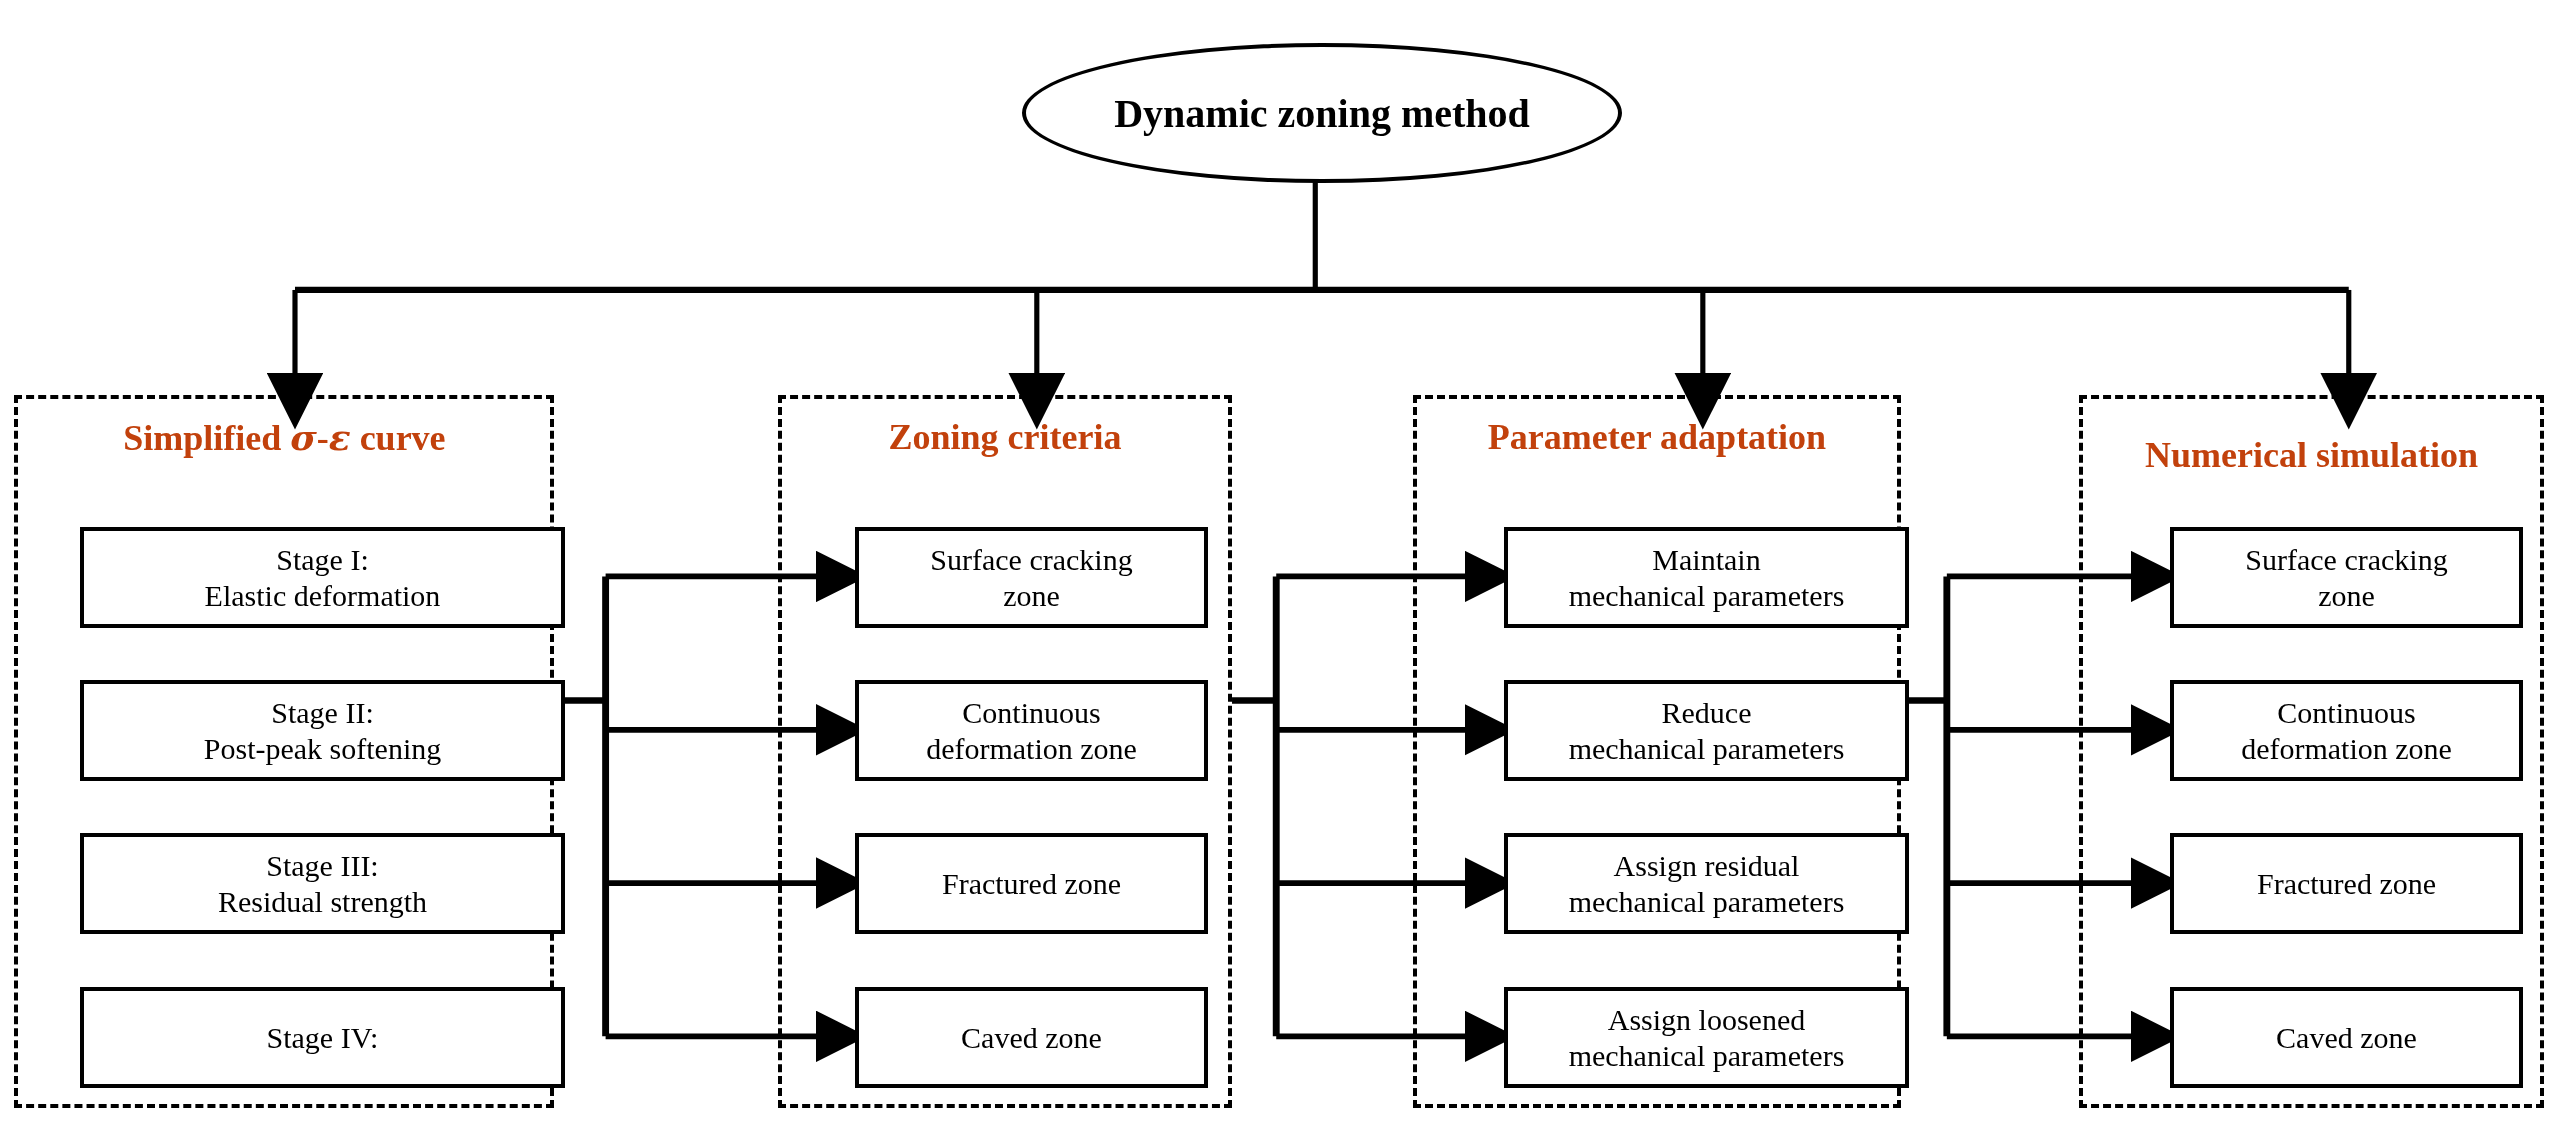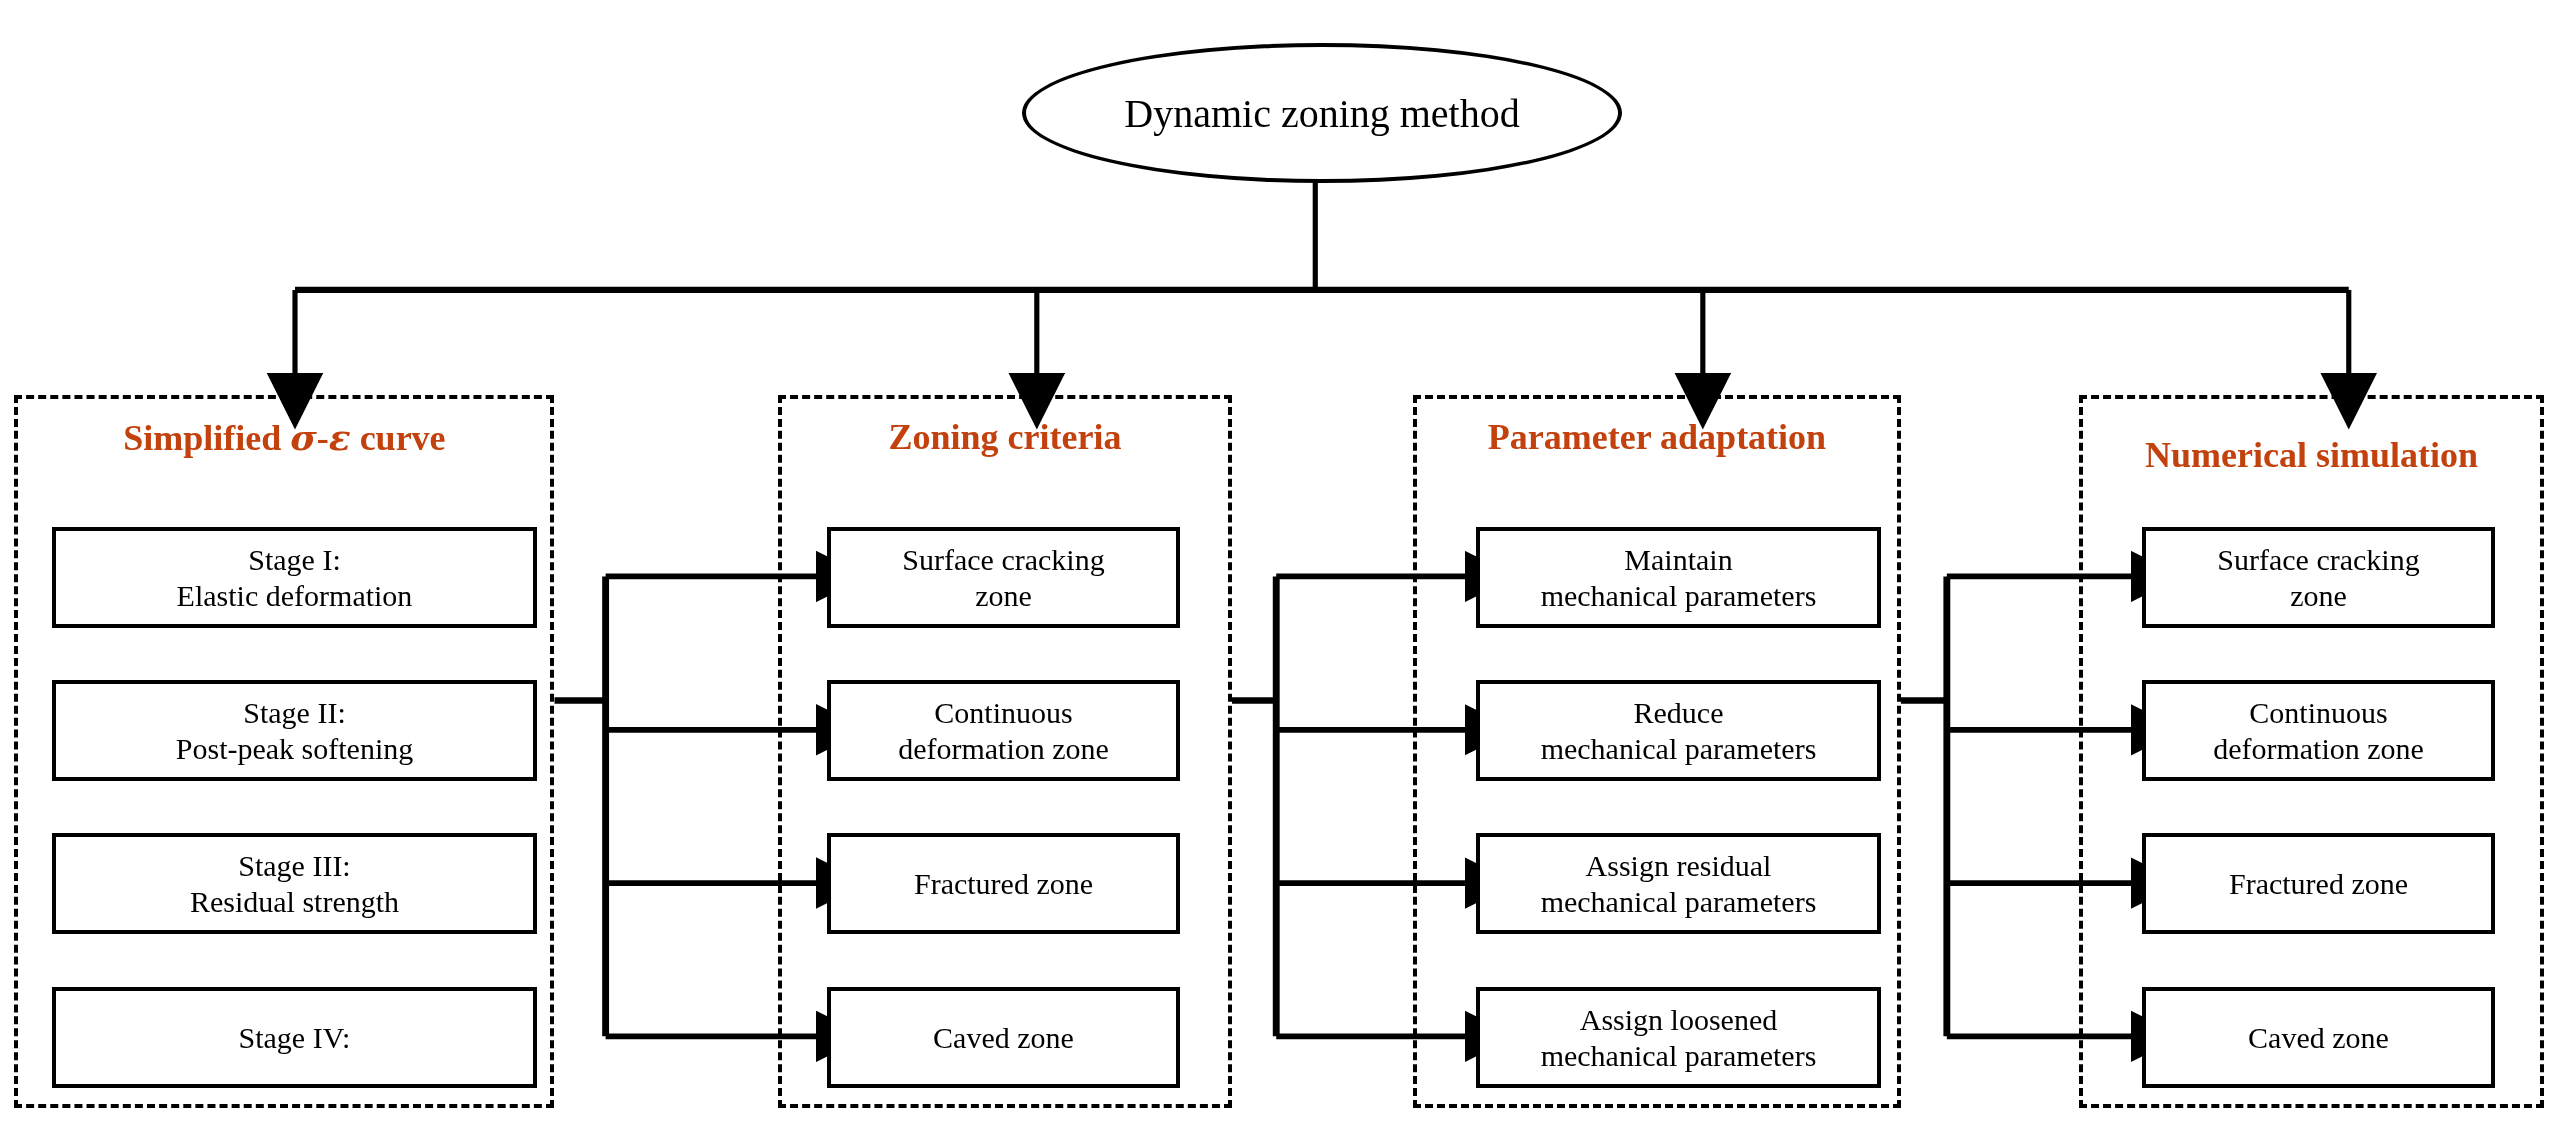--- a/index.html
+++ b/index.html
@@ -4,25 +4,25 @@
 <style>
   html,body{margin:0;padding:0;background:#ffffff;}
   #stage{position:relative;width:2576px;height:1142px;background:#ffffff;
          font-family:"Liberation Serif","DejaVu Serif",serif;overflow:hidden;}
   #wire{position:absolute;left:0;top:0;width:2576px;height:1142px;}
   .panel{position:absolute;border:4px dashed #000;box-sizing:border-box;background:transparent;}
   .panel-title{position:absolute;text-align:center;font-weight:bold;
                font-size:36px;line-height:1;color:#c2410c;white-space:nowrap;}
   .node{position:absolute;border:4px solid #000;box-sizing:border-box;background:#fff;
         display:flex;align-items:center;justify-content:center;text-align:center;
-        font-size:30px;line-height:1.18;color:#000;padding:2.3px 5.7px;}
+        font-size:30px;line-height:1.18;color:#000;padding:2.3px 5.7px;margin-left:28px;}
   .node span{display:block;}
   .ellipse{position:absolute;border:4px solid #000;border-radius:50%;background:#fff;
            display:flex;align-items:center;justify-content:center;
-           font-weight:normal;font-size:40px;color:#000;white-space:nowrap;}
+           font-weight:bold;font-size:40px;color:#000;white-space:nowrap;}
   .gk{font-style:italic;font-family:"DejaVu Serif",serif;}
 </style>
 </head>
 <body>
 
 <div id="stage">
 
   <svg id="wire" viewBox="0 0 4485 1989" xmlns="http://www.w3.org/2000/svg">
     <defs>
       <marker id="ahd" markerWidth="11" markerHeight="11" refX="1.2" refY="5.5" orient="auto" markerUnits="strokeWidth">

